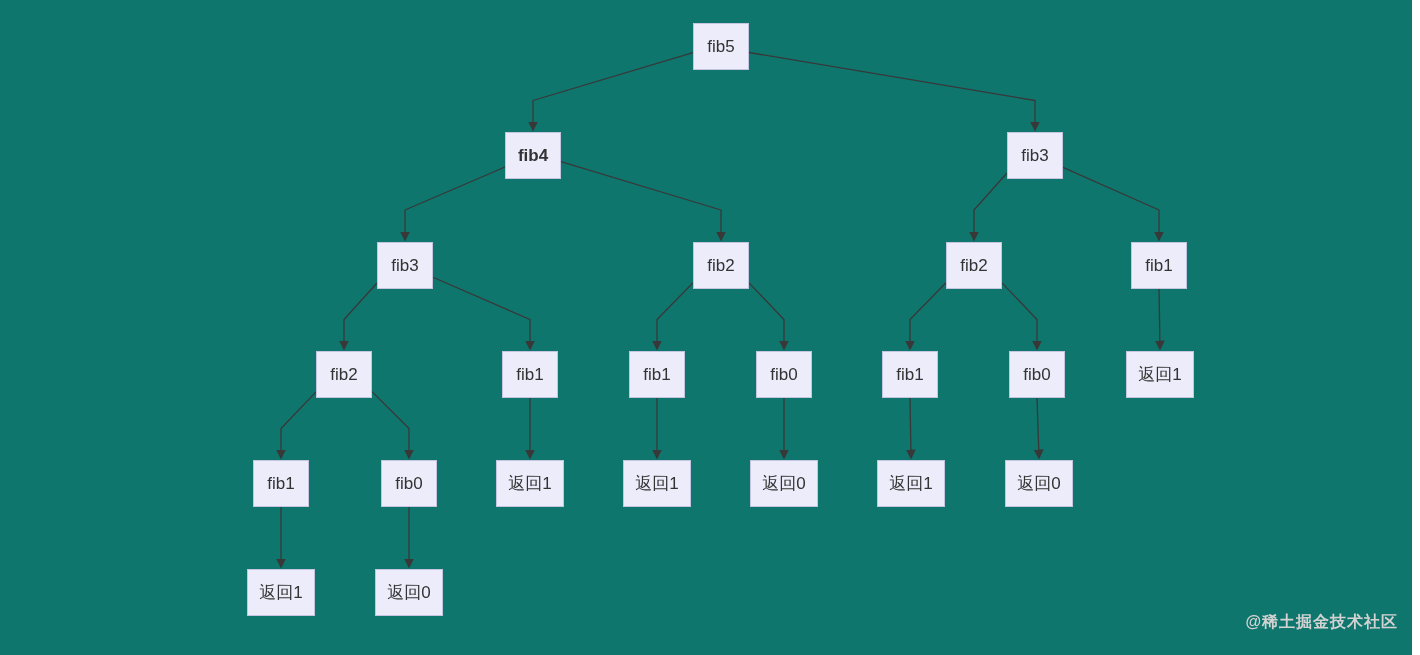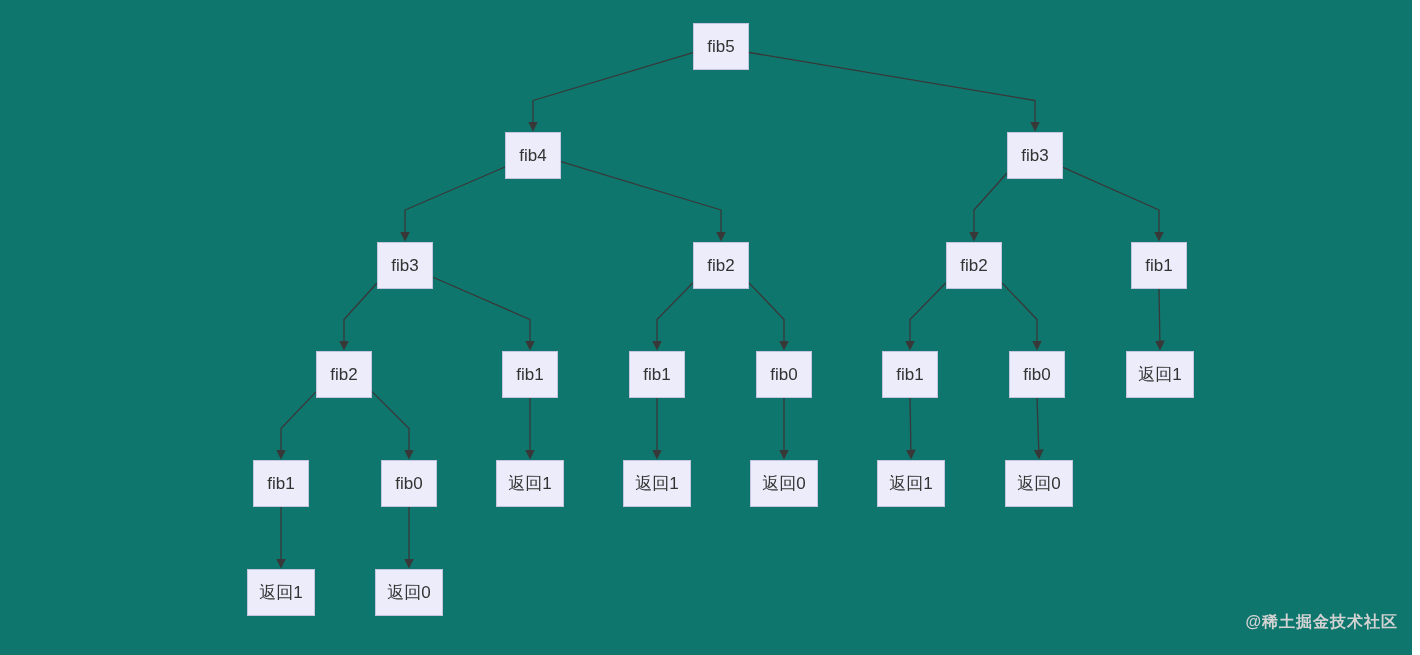--- a/index.html
+++ b/index.html
@@ -86,21 +86,21 @@
         <path d="M 784 397.5 L 784 458" fill="none" stroke="#383838" stroke-width="1.3" stroke-linejoin="round" marker-end="url(#arrowhead)"></path>
         <path d="M 910 397.5 L 911 458" fill="none" stroke="#383838" stroke-width="1.3" stroke-linejoin="round" marker-end="url(#arrowhead)"></path>
         <path d="M 1037 397.5 L 1039 458" fill="none" stroke="#383838" stroke-width="1.3" stroke-linejoin="round" marker-end="url(#arrowhead)"></path>
         <path d="M 281 506.5 L 281 567" fill="none" stroke="#383838" stroke-width="1.3" stroke-linejoin="round" marker-end="url(#arrowhead)"></path>
         <path d="M 409 506.5 L 409 567" fill="none" stroke="#383838" stroke-width="1.3" stroke-linejoin="round" marker-end="url(#arrowhead)"></path>
       </g>
   </svg>
 
   <div id="node-layer">
       <div class="node" style="left: 693px; top: 22.5px; width: 56px; height: 47px;">fib5</div>
-      <div class="node" style="left: 505px; top: 131.5px; width: 56px; height: 47px;">fib4</div>
+      <div class="node" style="left: 505px; top: 131.5px; width: 56px; height: 47px; font-weight: bold;">fib4</div>
       <div class="node" style="left: 1007px; top: 131.5px; width: 56px; height: 47px;">fib3</div>
       <div class="node" style="left: 377px; top: 241.5px; width: 56px; height: 47px;">fib3</div>
       <div class="node" style="left: 693px; top: 241.5px; width: 56px; height: 47px;">fib2</div>
       <div class="node" style="left: 946px; top: 241.5px; width: 56px; height: 47px;">fib2</div>
       <div class="node" style="left: 1131px; top: 241.5px; width: 56px; height: 47px;">fib1</div>
       <div class="node" style="left: 316px; top: 350.5px; width: 56px; height: 47px;">fib2</div>
       <div class="node" style="left: 502px; top: 350.5px; width: 56px; height: 47px;">fib1</div>
       <div class="node" style="left: 629px; top: 350.5px; width: 56px; height: 47px;">fib1</div>
       <div class="node" style="left: 756px; top: 350.5px; width: 56px; height: 47px;">fib0</div>
       <div class="node" style="left: 882px; top: 350.5px; width: 56px; height: 47px;">fib1</div>

